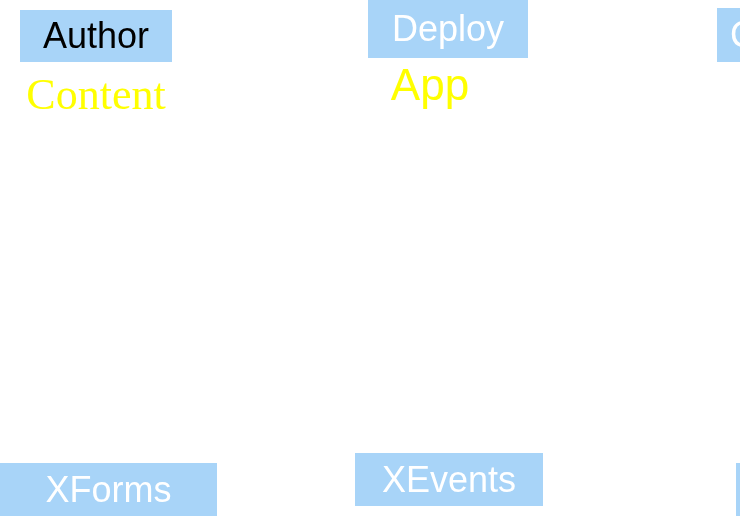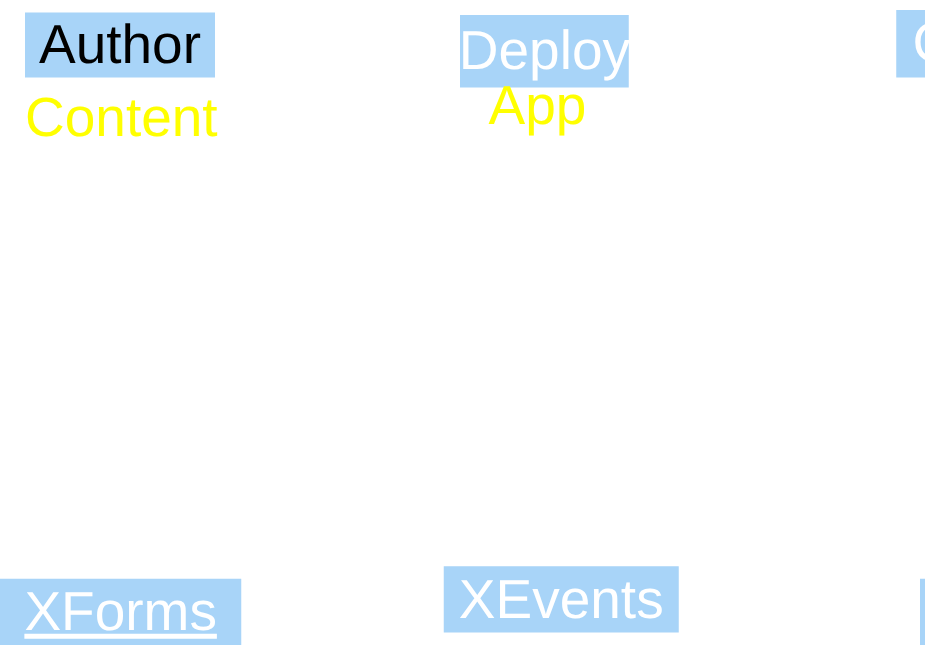--- a/index.html
+++ b/index.html
@@ -14,50 +14,50 @@
     background: #ffffff;
     overflow: hidden;
     font-family: "Liberation Sans", sans-serif;
   }
   .box {
     position: absolute;
     background: #a8d4f8;
     display: flex;
     align-items: center;
     justify-content: center;
-    font-size: 44px;
+    font-size: 36px;
     line-height: 1;
     white-space: nowrap;
   }
   .box.white-text { color: #ffffff; }
   .box.black-text { color: #000000; }
 
   .yellow-label {
     position: absolute;
     color: #ffff00;
     font-size: 44px;
     line-height: 1;
     text-align: center;
     white-space: nowrap;
   }
 
   
   #author-box   { left: 20px;  top: 10px;  width: 152px; height: 52px; }
-  #deploy-box   { left: 368px; top: 12px;   width: 135px; height: 58px; }
+  #deploy-box   { left: 368px; top: 0px;   width: 160px; height: 58px; }
   #top-right-partial-box {
     left: 717px; top: 8px; width: 120px; height: 54px;
     justify-content: flex-start; padding-left: 13px;
   }
 
   
-  #content-label { left: 20px;  top: 73px; width: 152px; }
+  #content-label { left: 20px;  top: 73px; width: 152px; font-family: Liberation Serif, serif; }
   #app-label     { left: 350px; top: 63px; width: 160px; }
 
   
-  #xforms-box  { left: 0px;   top: 463px; width: 193px; height: 53px; text-decoration: underline; }
+  #xforms-box  { left: 0px;   top: 463px; width: 217px; height: 53px; }
   #xevents-box { left: 355px; top: 453px; width: 188px; height: 53px; }
   #bottom-right-partial-box { left: 736px; top: 463px; width: 40px; height: 53px; }
 </style>
 </head>
 <body>
 
 <div id="canvas">
 
   <div class="box black-text" id="author-box">
     <span>Author</span>

